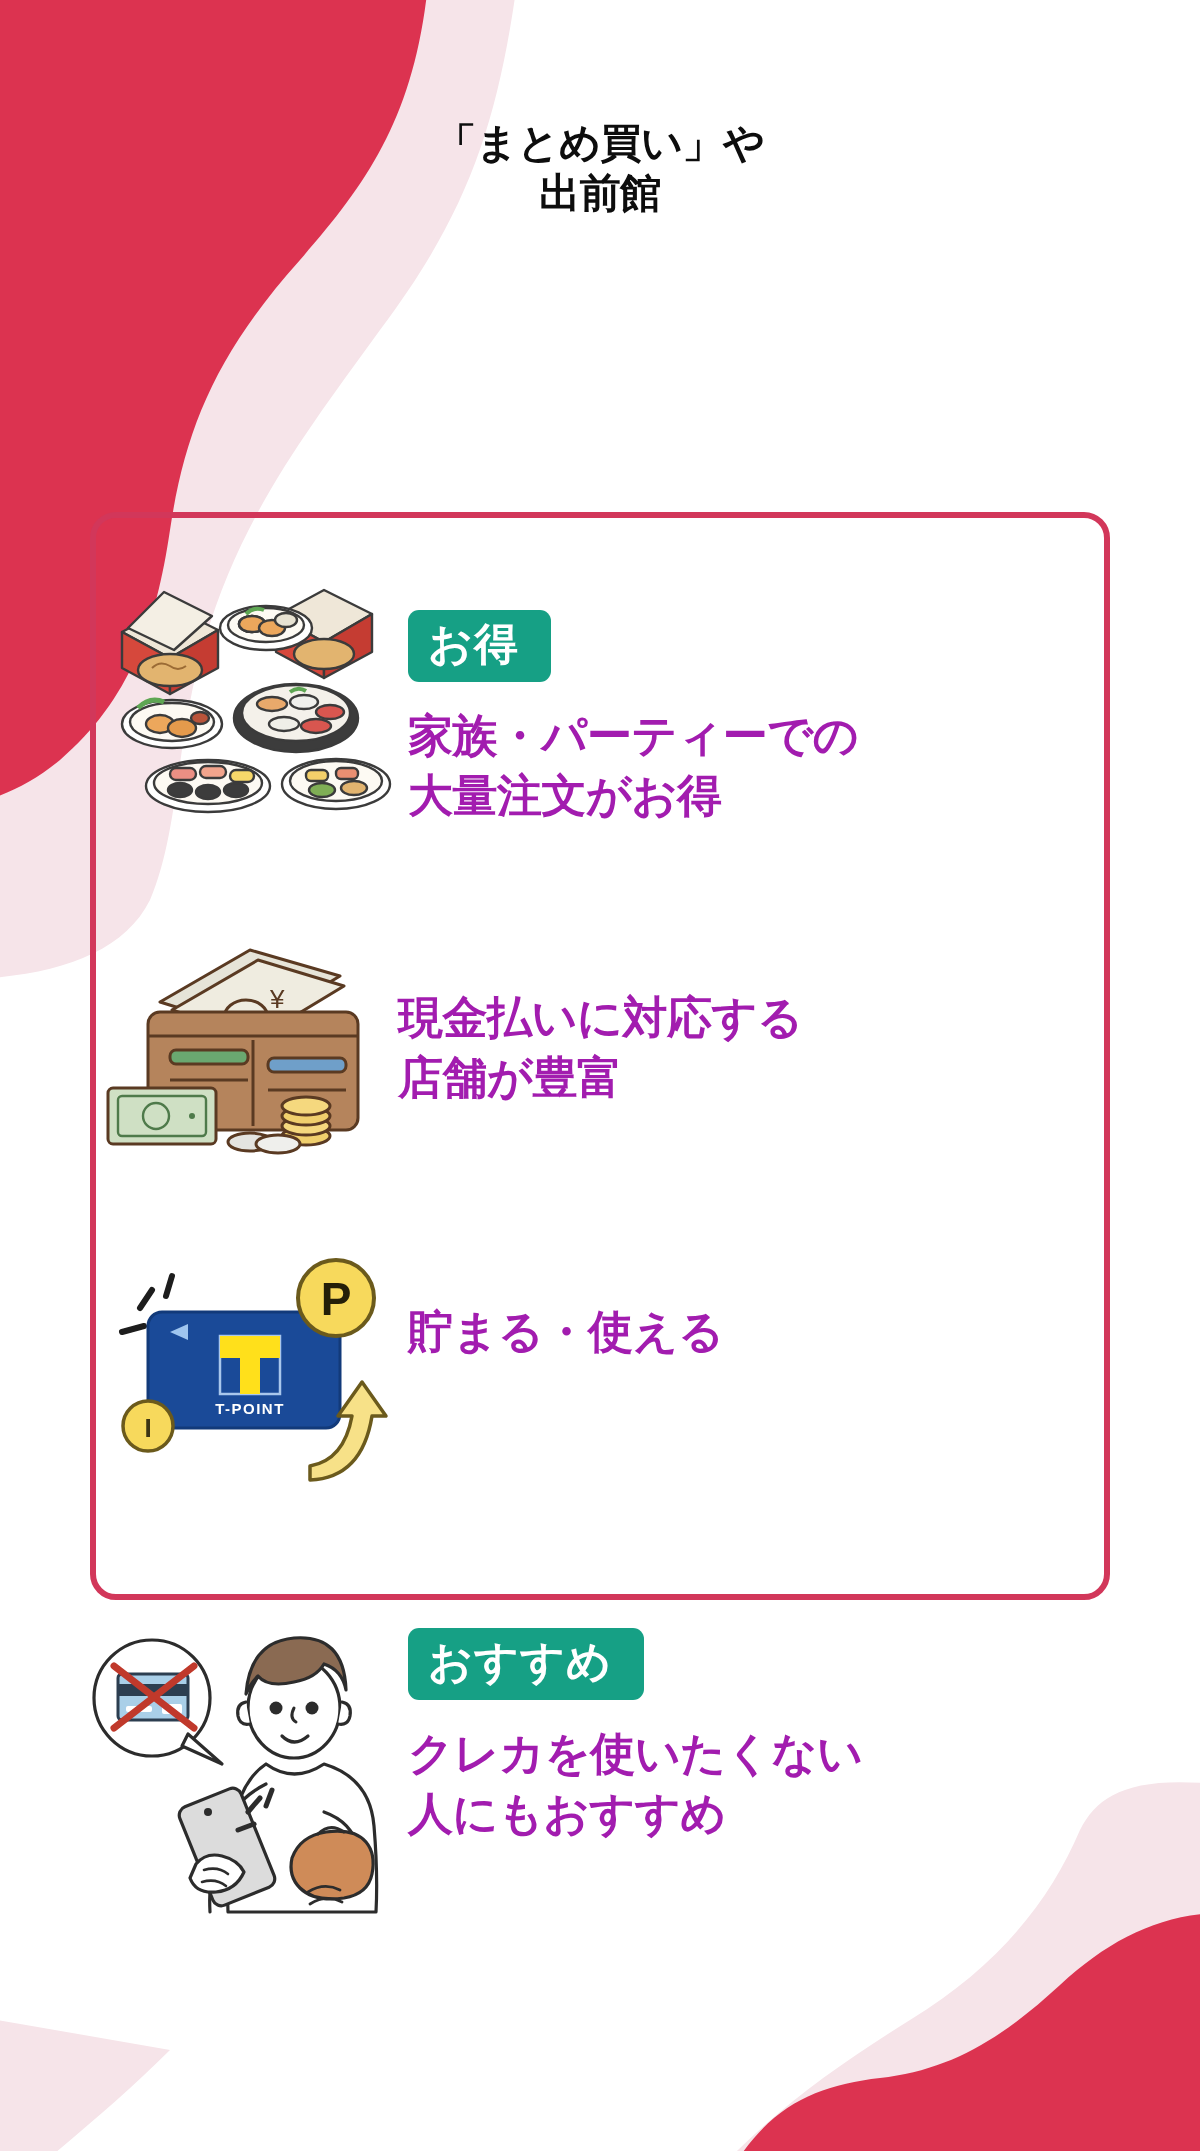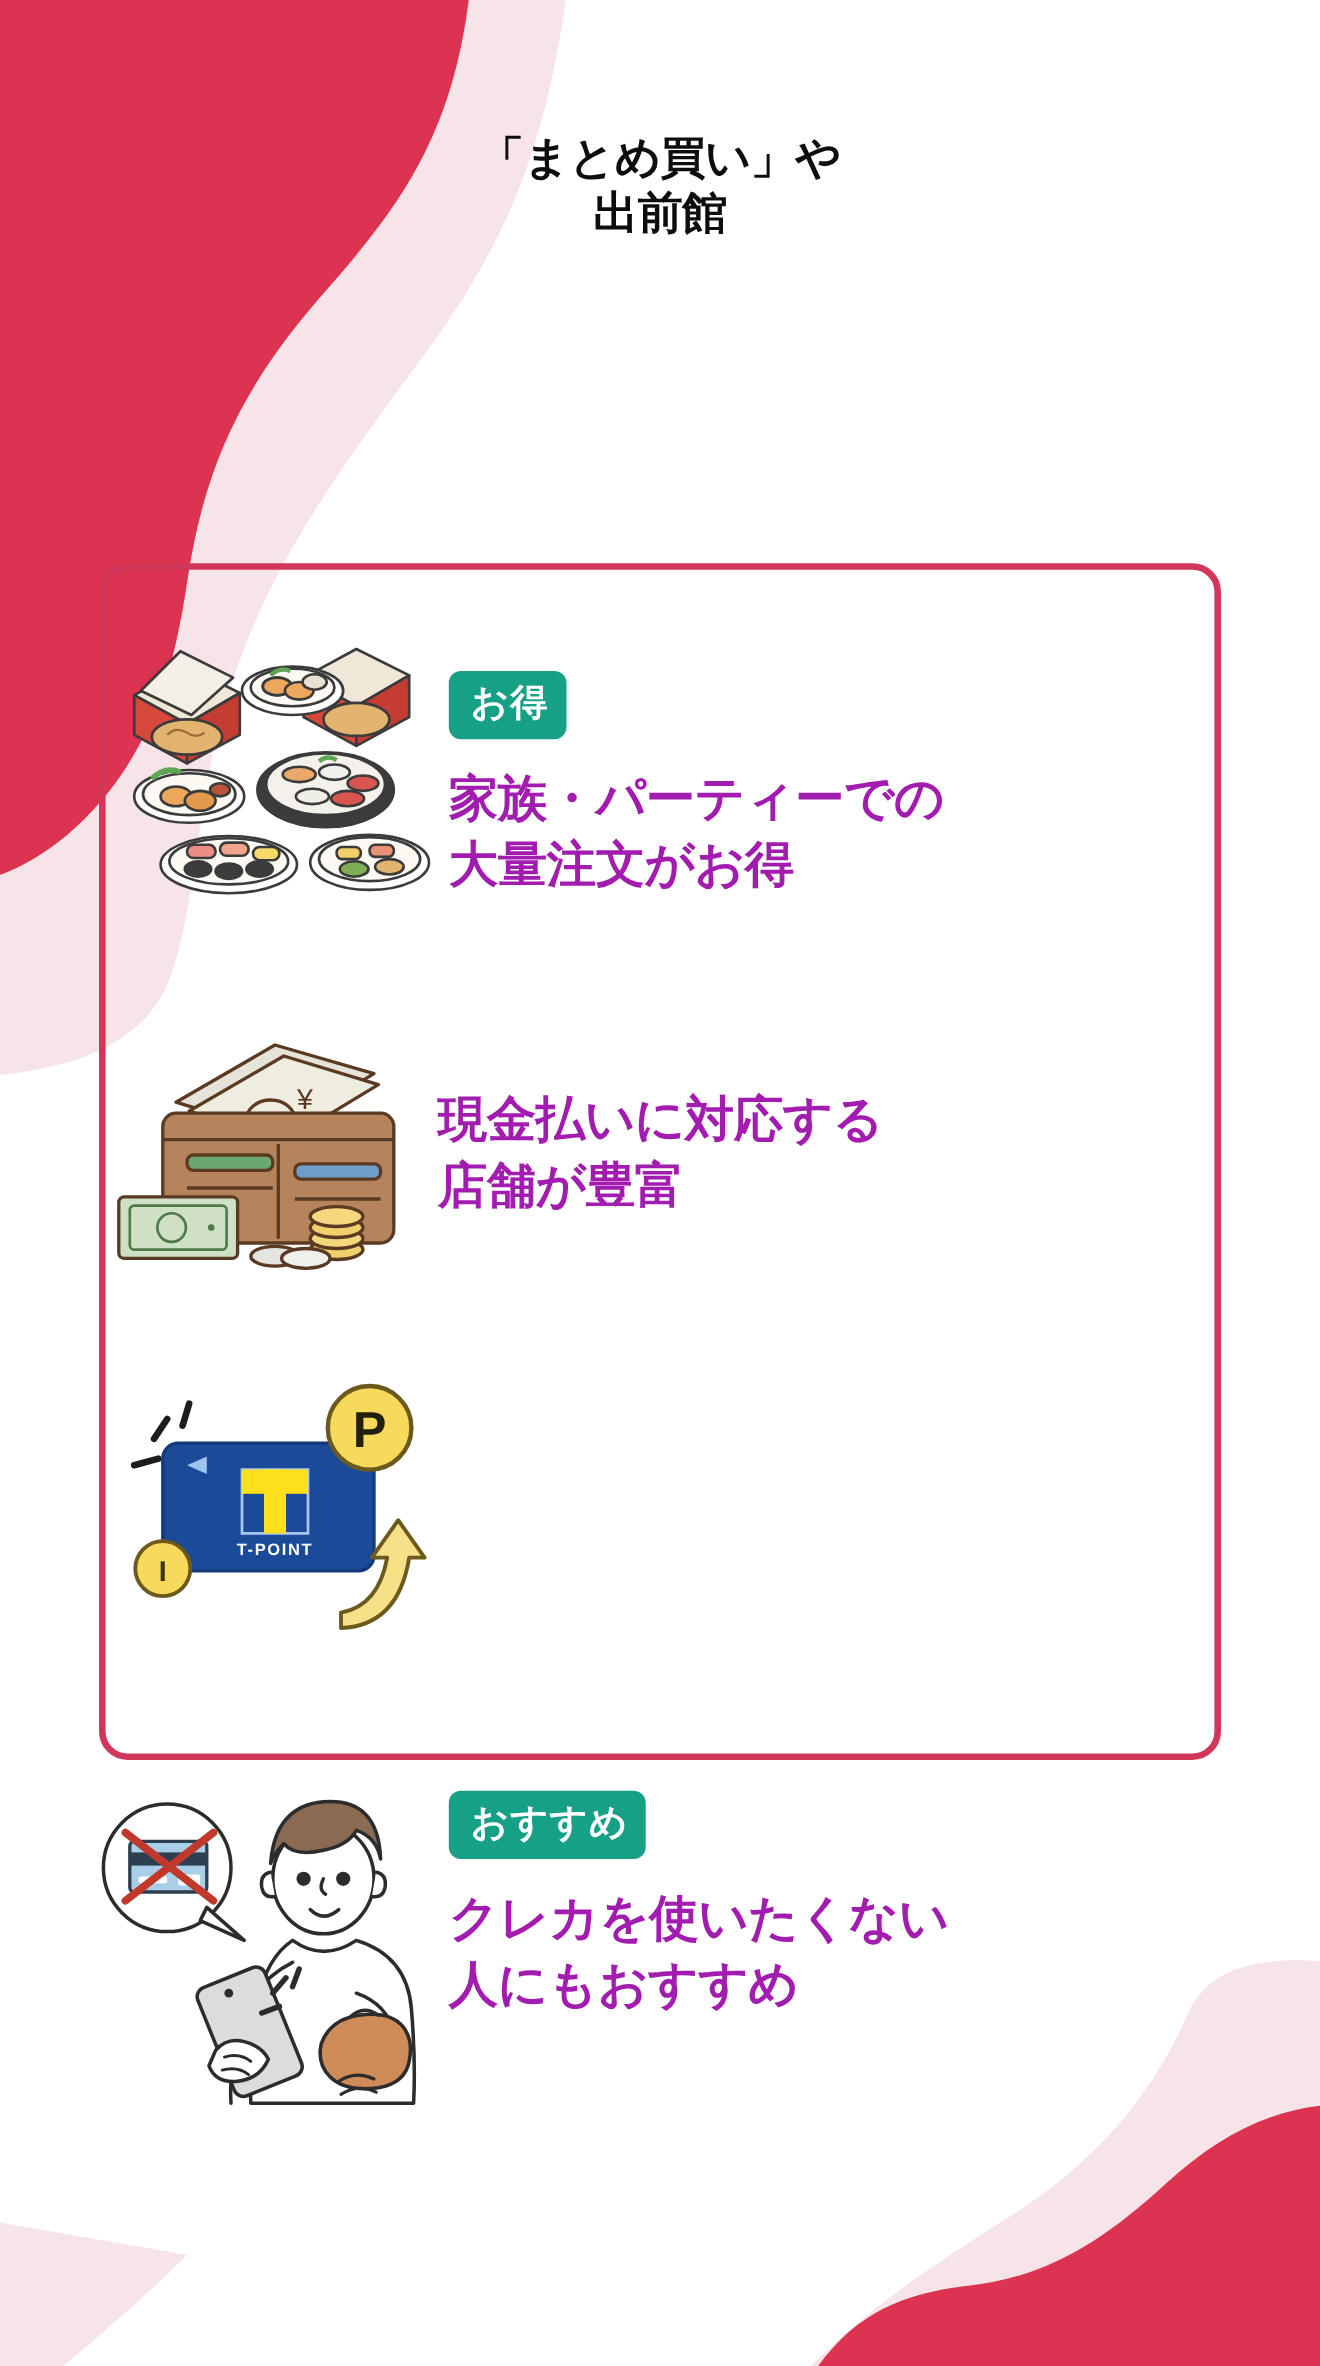--- a/index.html
+++ b/index.html
@@ -59,24 +59,24 @@
   .row-body {
     position:relative;
     display:flex;
     flex-direction:column;
     align-items:flex-start;
   }
   .badge {
     display:inline-block;
     background:#16a085;
     color:#ffffff;
-    font-size:34px;
+    font-size:44px;
     font-weight:bold;
     line-height:1;
-    padding:13px 16px 15px 20px;
+    padding:13px 32px 15px 20px;
     border-radius:11px;
     letter-spacing:1px;
     margin-bottom:24px;
     font-family:Liberation Serif, serif;
   }
   .row-text {
     font-size:45px;
     font-weight:bold;
     line-height:1.33;
     color:#a21caf;
@@ -283,20 +283,21 @@
         <circle cx="236" cy="48" r="38" fill="#f7d95c" stroke="#6b5a1c" stroke-width="4"></circle>
         <text x="236" y="65" text-anchor="middle" font-size="46" font-weight="bold" fill="#241f08" font-family="'Liberation Sans',sans-serif">P</text>
       </g>
 
       <g>
         <path d="M210 216 q34 -6 42 -50 l-14 0 l24 -34 l24 34 l-14 0 q-10 62 -62 64 Z" fill="#f7e188" stroke="#6b5a1c" stroke-width="3.5" stroke-linejoin="round"></path>
       </g>
     </svg>
   </div>
   <div class="row-body">
+    <div class="row-text">貯まる・使える</div>
   </div>
 </div>
 
 <div class="row" id="row-reco">
   <div class="row-art">
     <svg class="art" width="320" height="300" viewBox="0 0 320 300" xmlns="http://www.w3.org/2000/svg">
       <g stroke="#2c2c2c" stroke-width="3.2" fill="#ffffff" stroke-linejoin="round" stroke-linecap="round">
 
         <g>
           <circle cx="82" cy="82" r="58" fill="#ffffff"></circle>

